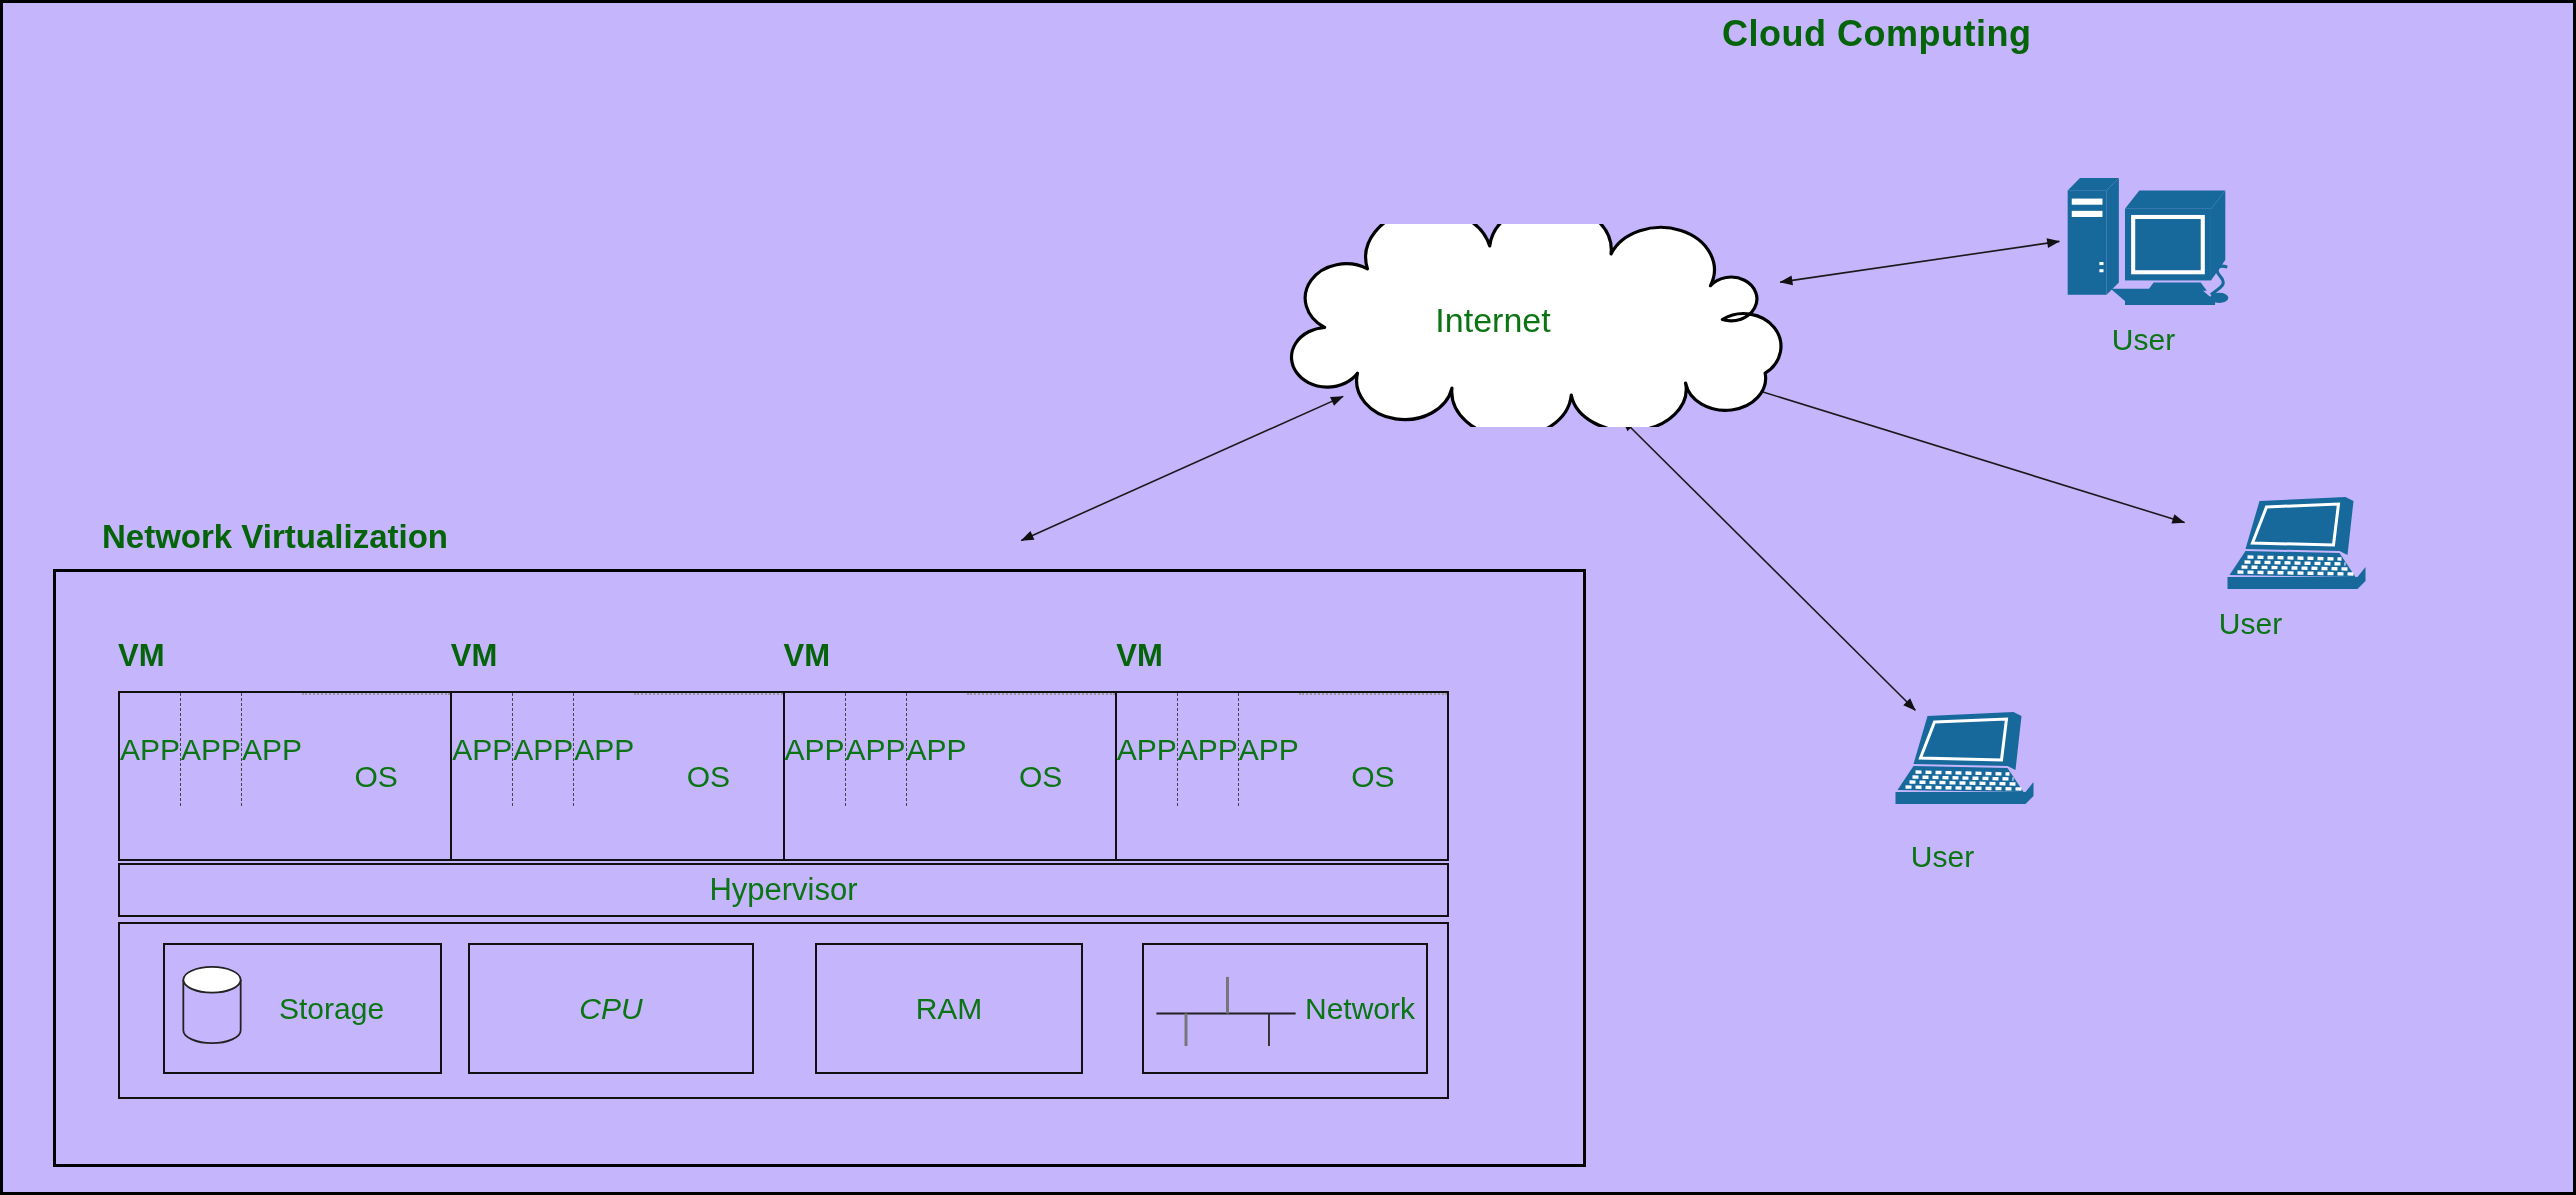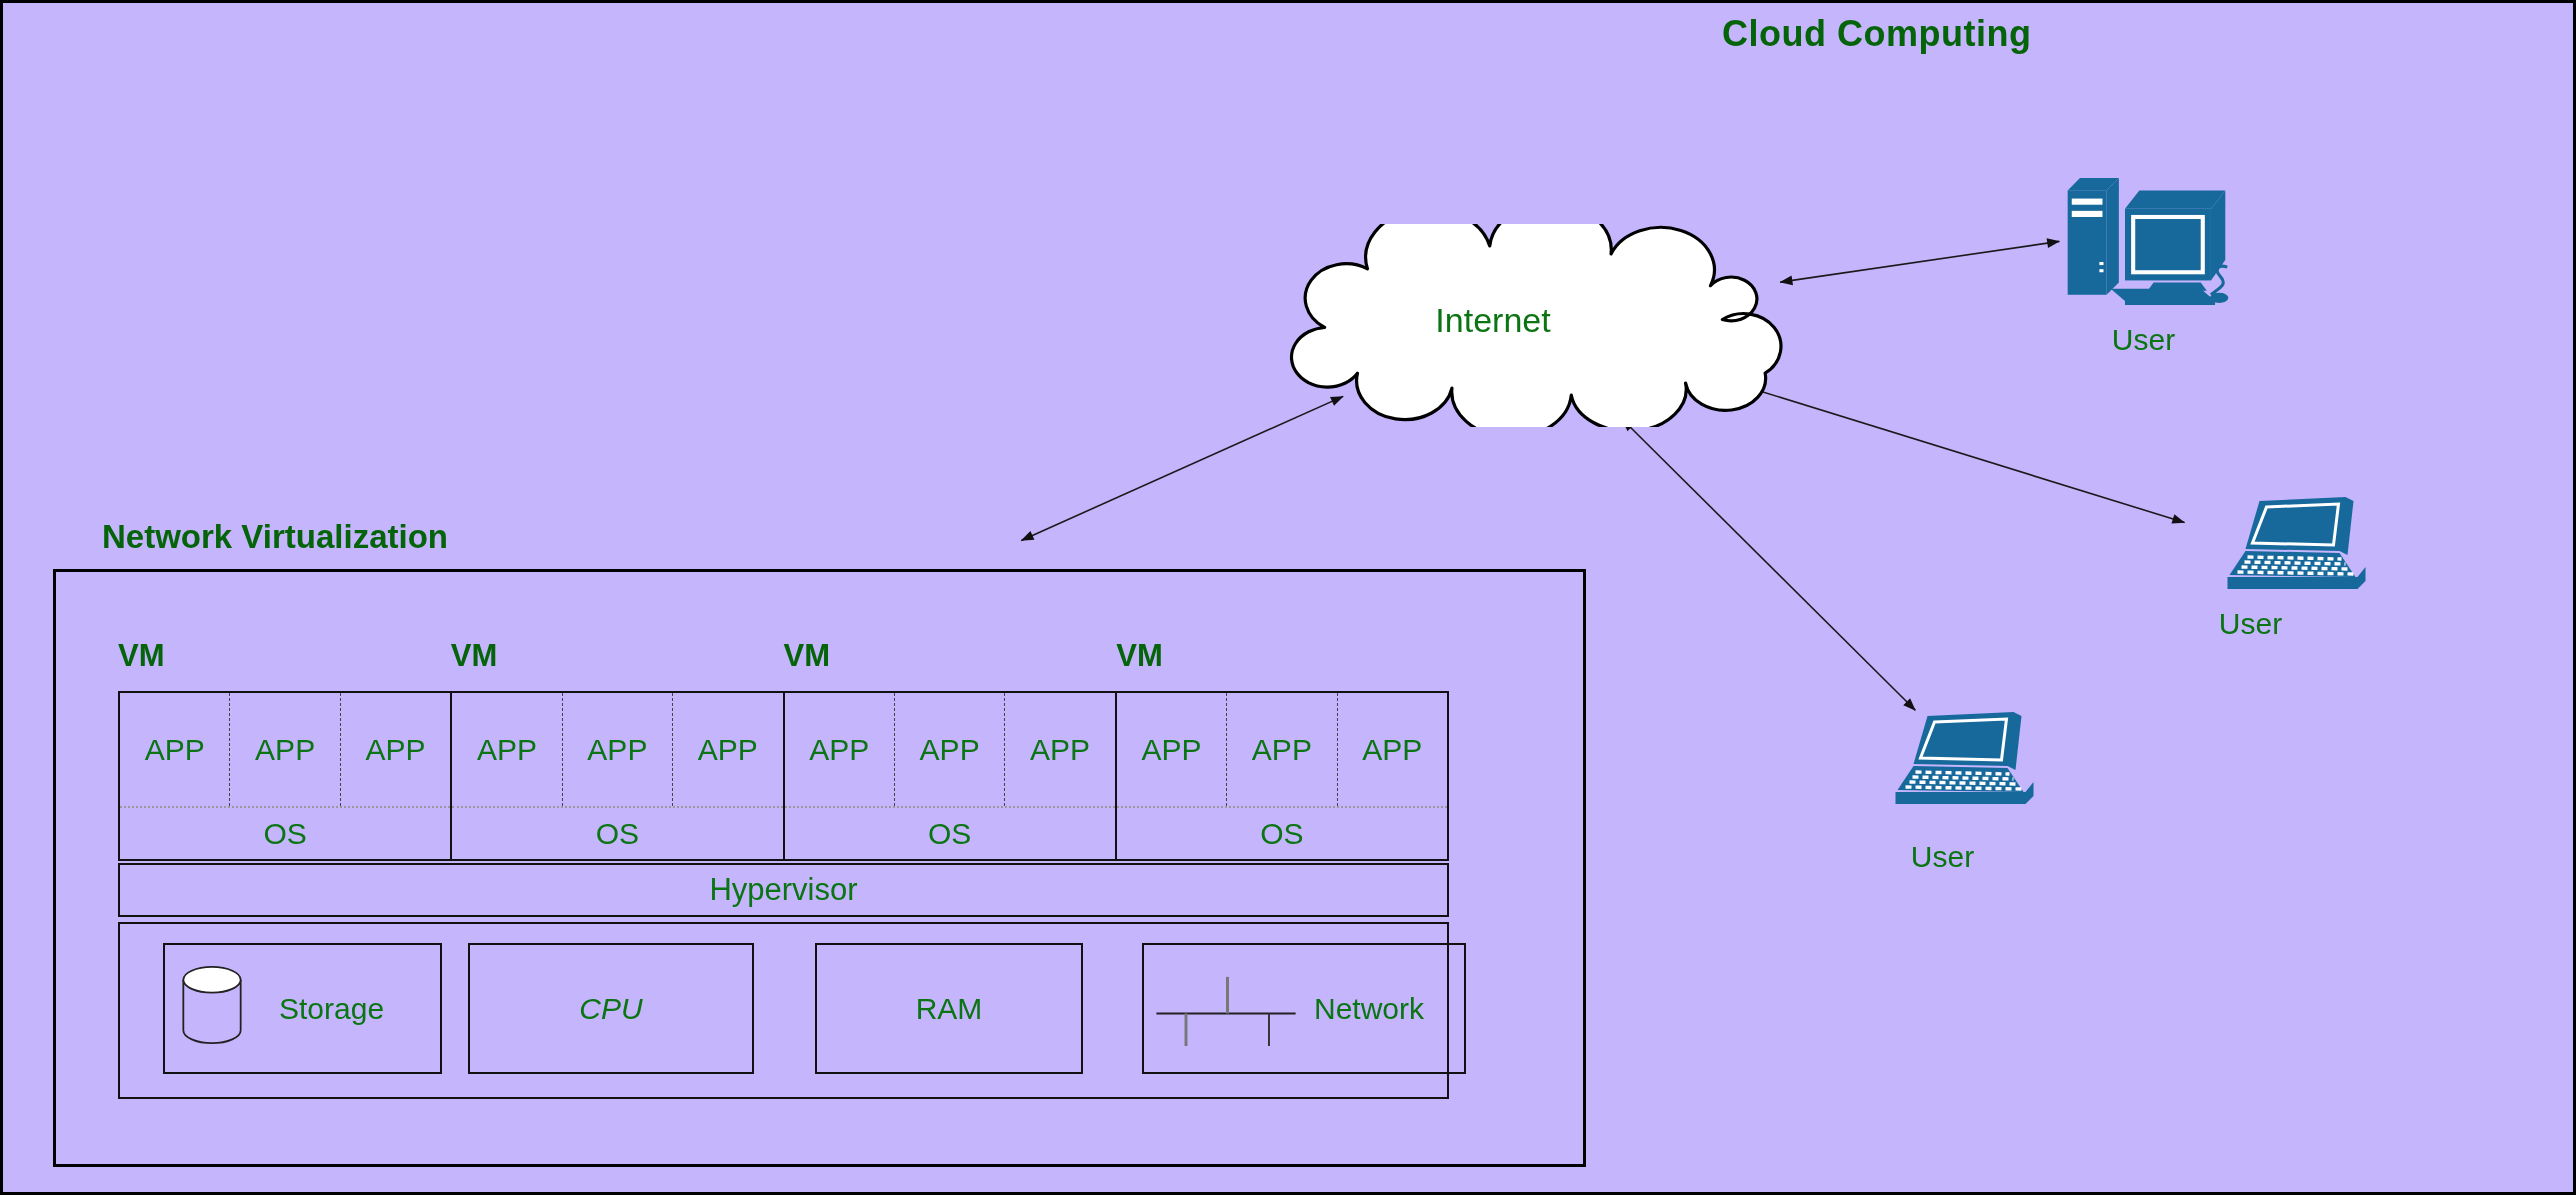--- a/index.html
+++ b/index.html
@@ -15,35 +15,35 @@
   #page-title{left:1719px; top:10px; font-size:36px; letter-spacing:0.5px;}
   
   #cloud-svg{left:1270px; top:221px;}
   #internet-label{left:1346px; top:298px; width:288px; text-align:center; font-size:34px;}
   
   #sv-heading{left:99px; top:515px; font-size:33px;}
   #server-box{left:50px; top:566px; width:1533px; height:598px; border:3px solid #000; box-sizing:border-box;}
   #vm-labels{left:62px; top:66px; width:1331px; height:40px; display:flex;}
   .vm-label{flex:1; text-align:left; font-size:31px;}
   #vm-grid{left:62px; top:119px; width:1331px; height:170px; border:2px solid #111; box-sizing:border-box; display:flex;}
-  .vm-col{flex:1; display:flex; flex-direction:column; border-right:2px solid #111;}
+  .vm-col{flex:1; display:flex; flex-direction:row; border-right:2px solid #111;}
   .vm-col:last-child{border-right:none;}
   .apps-row{height:113px; display:flex;}
   .app-cell{flex:1; display:flex; align-items:center; justify-content:center; font-size:30px; border-right:1px dashed #444;}
   .app-cell:last-child{border-right:none;}
   .os-row{flex:1; border-top:2px dotted #999; display:flex; align-items:center; justify-content:center; font-size:30px;}
   #hypervisor-bar{left:62px; top:291px; width:1331px; height:54px; border:2px solid #111; box-sizing:border-box;
     display:flex; align-items:center; justify-content:center; font-size:31px;}
   #hardware-box{left:62px; top:350px; width:1331px; height:177px; border:2px solid #111; box-sizing:border-box;}
   .hw-box{position:absolute; top:19px; height:131px; border:2px solid #111; box-sizing:border-box;
     display:flex; align-items:center; font-size:30px;}
   #hw-storage{left:43px;  width:279px; padding-left:16px; gap:36px;}
   #hw-cpu{left:348px; width:286px; justify-content:center;font-style:italic;}
   #hw-ram{left:695px; width:268px; justify-content:center;}
-  #hw-network{left:1022px; width:324px; padding-left:8px; gap:13px;}
+  #hw-network{left:1022px; width:286px; padding-left:8px; gap:4px;}
   #server-label{left:0; top:552px; width:100%; text-align:center; font-size:34px;}
   
   .user-label{width:129px; text-align:center; font-size:30px;}
   #user1-label{left:2076px; top:320px;}
   #user2-label{left:2183px; top:604px;}
   #user3-label{left:1875px; top:837px;}
   svg{display:block;}
 </style>
 </head>
 <body>

